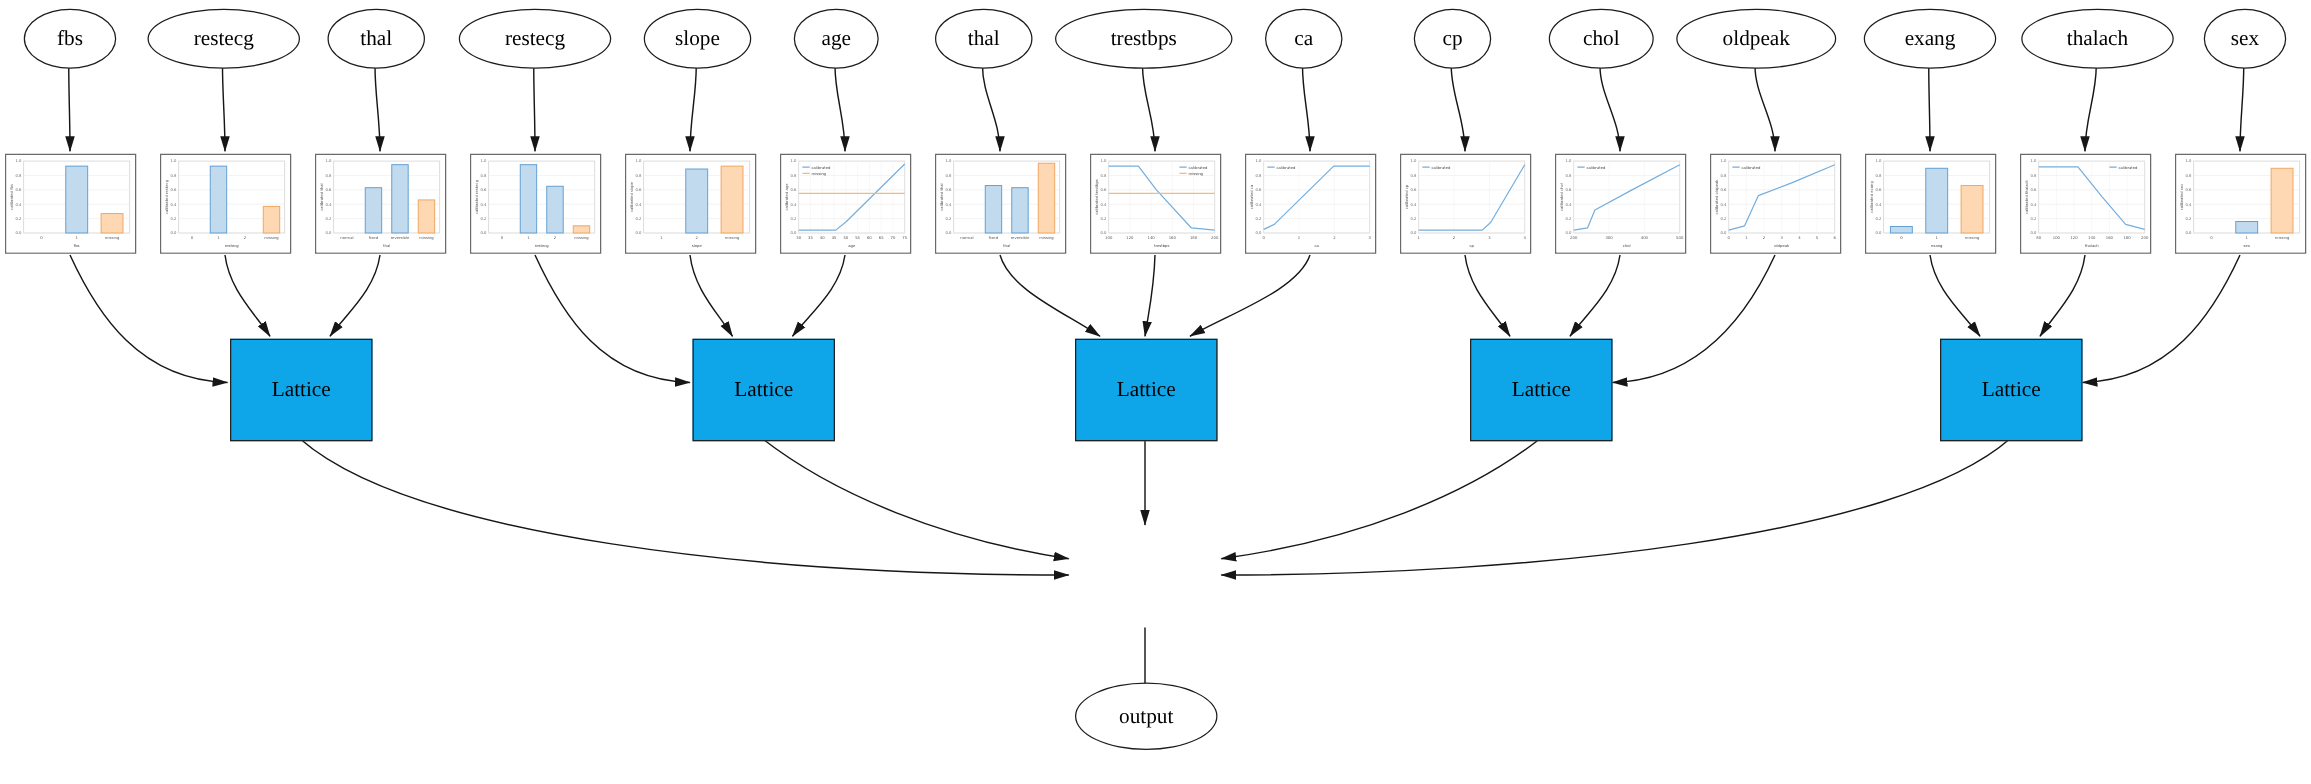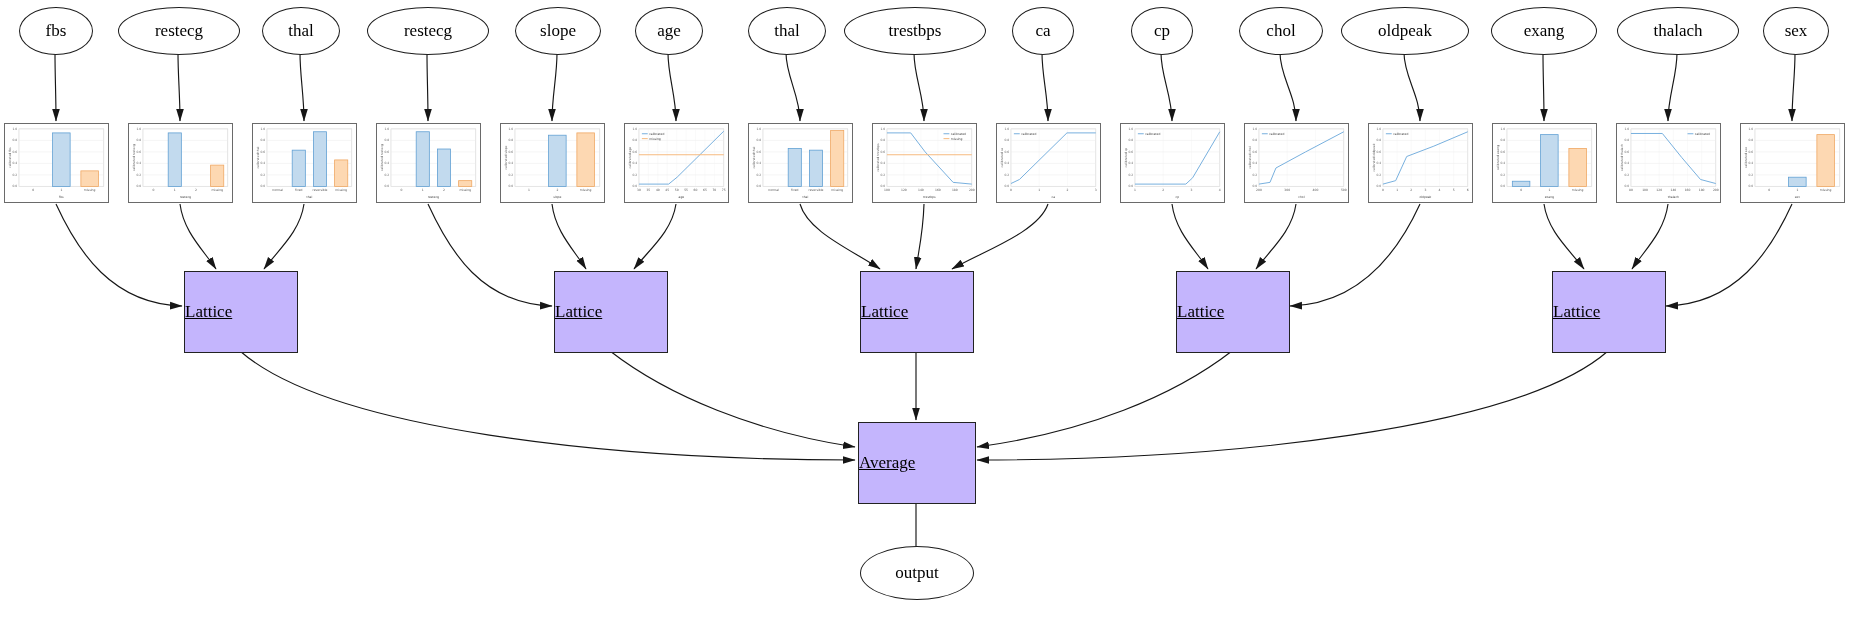--- a/index.html
+++ b/index.html
@@ -1,22 +1,22 @@
 <!DOCTYPE html>
 <html><head>
 <meta charset="utf-8">
 <style>
   html,body{margin:0;padding:0;background:#ffffff;}
   #canvas{position:relative;width:1849px;height:627px;background:#ffffff;overflow:hidden;
           font-family:"Liberation Serif","DejaVu Serif",serif;padding-left:44px;}
   #edges{position:absolute;left:0;top:0;z-index:0;}
   .node-ellipse{position:absolute;z-index:2;background:#ffffff;border:1.4px solid #1c1c1c;border-radius:50%;
           display:flex;align-items:center;justify-content:center;font-size:17px;color:#000;}
-  .node-box{position:absolute;z-index:2;background:#c4b5fd;border:1.5px solid #222222;
-          display:flex;align-items:center;justify-content:flex-start;font-size:17px;color:#000;text-decoration:underline;}
+  .node-box{position:absolute;z-index:2;background:#0ea5e9;border:1.5px solid #222222;
+          display:flex;align-items:center;justify-content:center;font-size:17px;color:#000;}
   .chart-thumb{position:absolute;z-index:1;background:#ffffff;border:1.3px solid #6a6a6a;box-sizing:border-box;}
   .chart-thumb svg{display:block;width:100%;height:100%;font-family:"DejaVu Sans","Liberation Sans",sans-serif;}
 </style>
 </head>
 <body>
 
 <div id="canvas">
   <svg id="edges" width="1849" height="627">
     <defs>
       <marker id="ah" viewBox="0 0 13 9" refX="12" refY="4.5" markerWidth="13" markerHeight="9" markerUnits="userSpaceOnUse" orient="auto">
@@ -581,20 +581,17 @@
   <div class="node-box" style="left:860px;top:271px;width:112px;height:80px">
     <span>Lattice</span>
   </div>
   <div class="node-box" style="left:1176px;top:271px;width:112px;height:80px">
     <span>Lattice</span>
   </div>
   <div class="node-box" style="left:1552px;top:271px;width:112px;height:80px">
     <span>Lattice</span>
   </div>
 
-  <div class="node-box" style="left:858px;top:422px;width:116px;height:80px">
-    <span>Average</span>
-  </div>
 
   <div class="node-ellipse" style="left:860px;top:546px;width:112px;height:52px">
     <span>output</span>
   </div>
 </div>
 
 </body></html>

